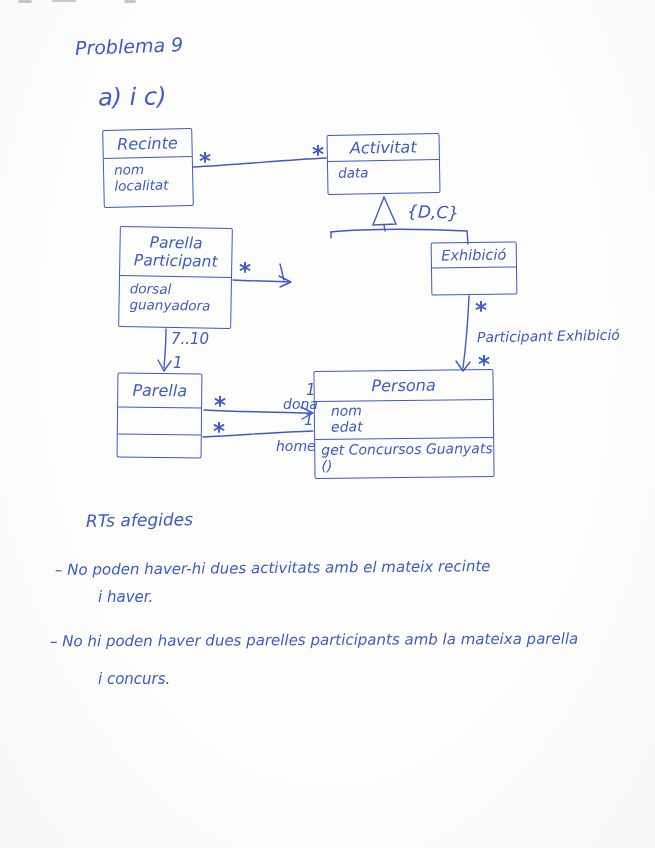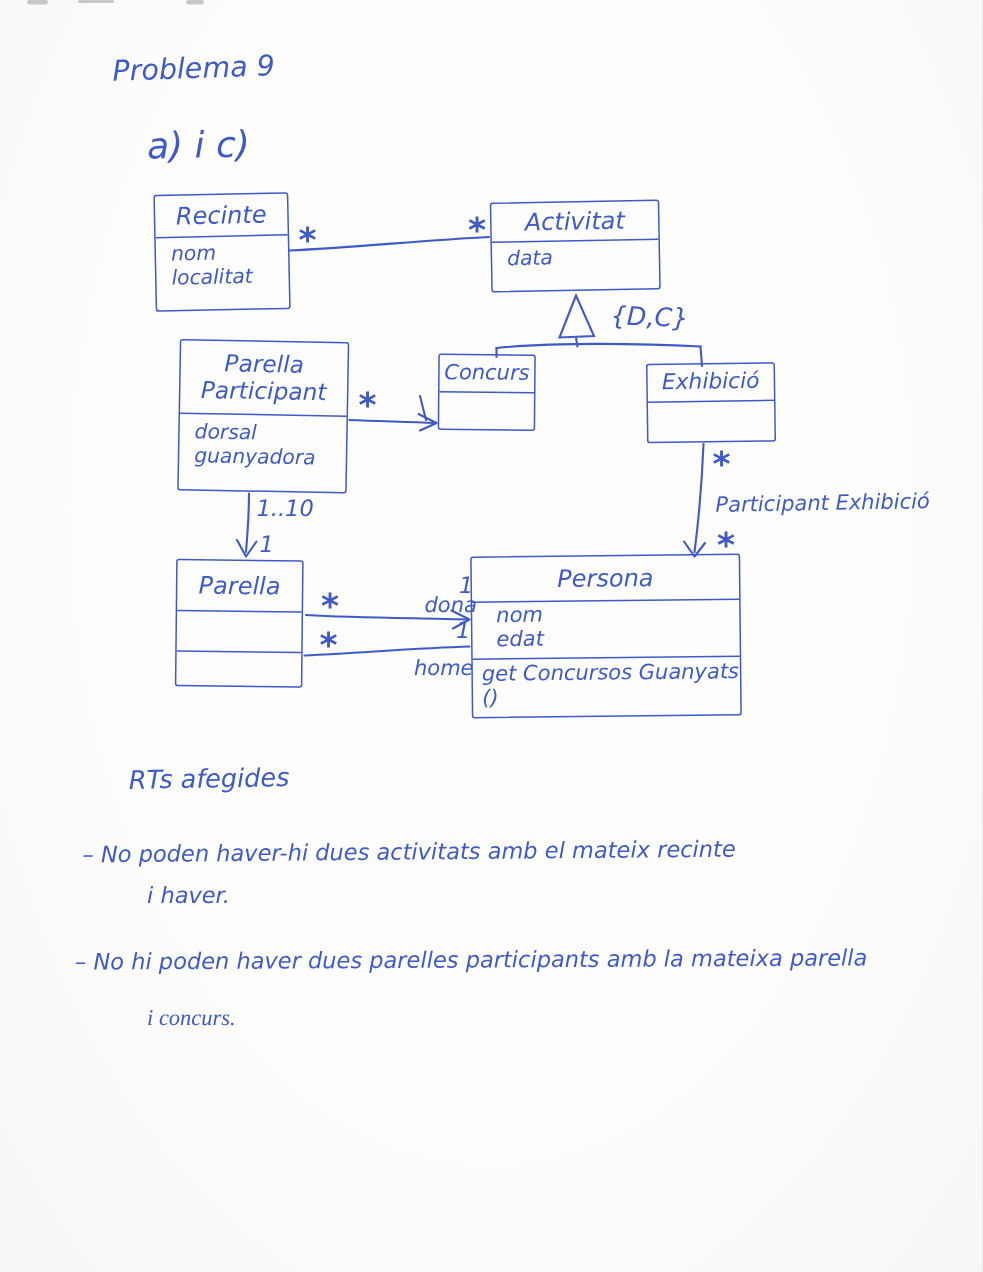--- a/index.html
+++ b/index.html
@@ -105,23 +105,20 @@
     <div class="uml-title" style="height:48px;font-size:15.5px;">
       <span>Parella</span>
       <span>Participant</span>
     </div>
     <div class="uml-section" style="font-size:13.5px;padding-top:4px;">
       <span class="uml-attr">dorsal</span>
       <span class="uml-attr">guanyadora</span>
     </div>
   </div>
 
-  <div class="uml-box" style="left:292px;top:236px;width:65px;height:51px;transform:rotate(0.5deg);">
-    <div class="uml-title" style="height:24px;font-size:14px;">Concurs</div>
-  </div>
 
   <div class="uml-box" style="left:431px;top:242px;width:86px;height:53px;transform:rotate(-0.8deg);">
     <div class="uml-title" style="height:24px;font-size:14.5px;">Exhibició</div>
   </div>
 
   <div class="uml-box" style="left:117px;top:373px;width:85px;height:85px;transform:rotate(0.6deg);">
     <div class="uml-title" style="height:33px;font-size:16px;">Parella</div>
     <div style="height:26px;border-bottom:1.4px solid #3f5ac6;"></div>
   </div>
 
@@ -136,36 +133,36 @@
     </div>
   </div>
 
   <span class="hw mult" style="left:199px;top:148px;">*</span>
   <span class="hw mult" style="left:312px;top:141px;">*</span>
 
   <span class="hw" style="left:407px;top:203px;font-size:17px;transform:rotate(2deg);">{D,C}</span>
 
   <span class="hw mult" style="left:239px;top:258px;">*</span>
 
-  <span class="hw" style="left:171px;top:331px;font-size:15px;">1..10</span>
+  <span class="hw" style="left:171px;top:331px;font-size:15px;">7..10</span>
   <span class="hw" style="left:173px;top:355px;font-size:15px;">1</span>
 
   <span class="hw mult" style="left:475px;top:297px;">*</span>
   <span class="hw" style="left:477px;top:328px;font-size:14px;transform:rotate(-1deg);">Participant Exhibició</span>
   <span class="hw mult" style="left:478px;top:351px;">*</span>
 
   <span class="hw mult" style="left:214px;top:392px;">*</span>
   <span class="hw" style="left:283px;top:396px;font-size:14px;">dona</span>
   <span class="hw" style="left:306px;top:382px;font-size:15px;">1</span>
 
   <span class="hw mult" style="left:213px;top:418px;">*</span>
   <span class="hw" style="left:276px;top:438px;font-size:14px;">home</span>
   <span class="hw" style="left:304px;top:412px;font-size:15px;">1</span>
 
   <div class="hw" style="left:86px;top:511px;font-size:17px;transform:rotate(-1deg);">RTs afegides</div>
 
   <div class="hw" style="left:55px;top:560px;font-size:15px;transform:rotate(-0.5deg);">– No poden haver-hi dues activitats amb el mateix recinte</div>
   <div class="hw" style="left:98px;top:589px;font-size:15px;">i haver.</div>
 
   <div class="hw" style="left:50px;top:632px;font-size:15px;transform:rotate(-0.3deg);">– No hi poden haver dues parelles participants amb la mateixa parella</div>
-  <div class="hw" style="left:98px;top:671px;font-size:15px;font-family:Liberation Serif, serif;">i concurs.</div>
+  <div class="hw" style="left:98px;top:671px;font-size:15px;">i concurs.</div>
 
 </div>
 
 </body></html>

